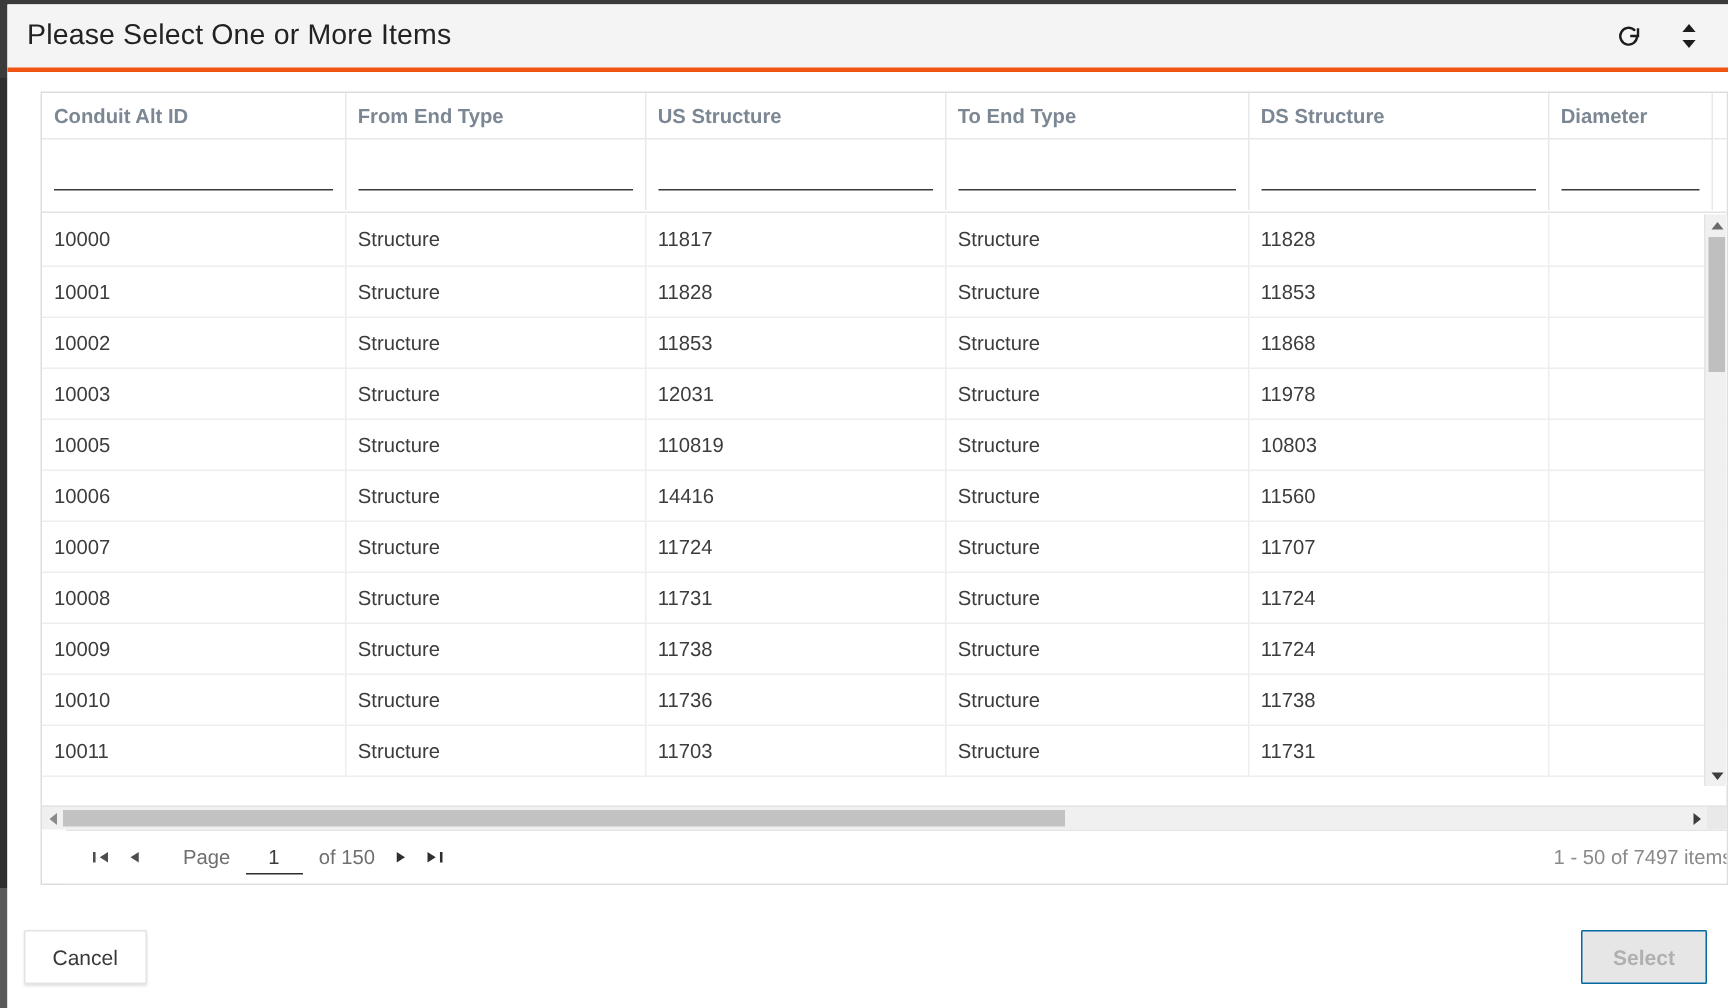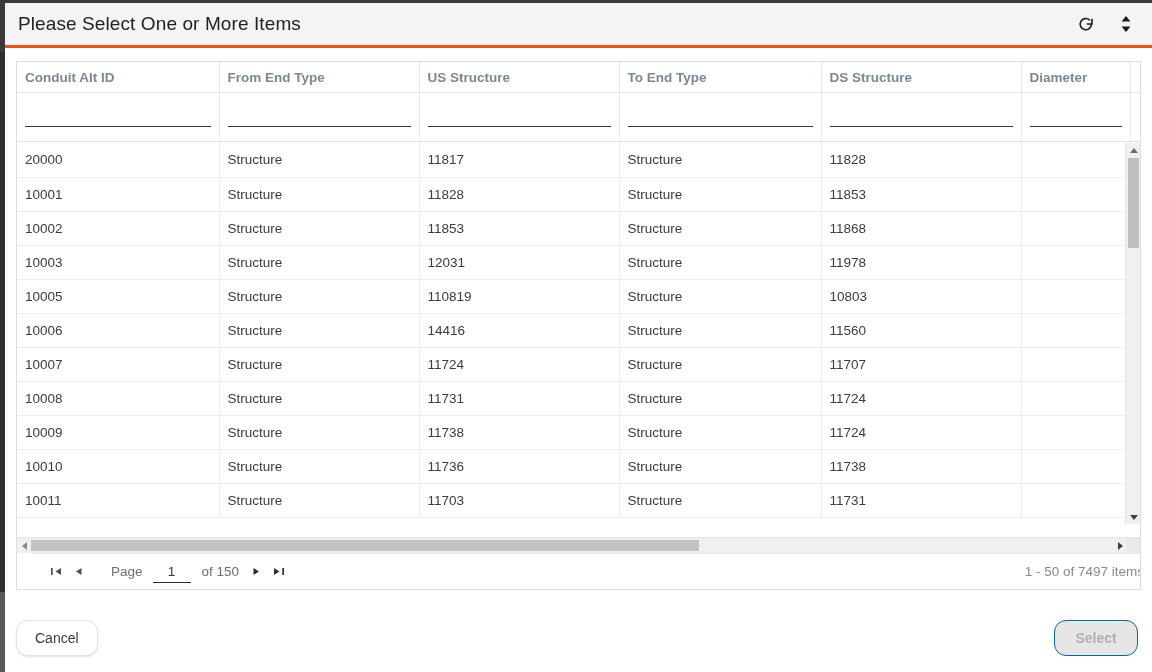--- a/index.html
+++ b/index.html
@@ -70,21 +70,21 @@
     display: flex; align-items: center; justify-content: center;
     cursor: pointer;
   }
   .hdr-icon svg { display: block; }
 
   
   .dlg-body {
     flex: 1 1 auto;
     position: relative;
     background: #ffffff;
-    padding: 13px 11px 0 11px;
+    padding: 13px 11px 0 22px;
   }
 
   .grid-wrap {
     position: relative;
     width: 1125px;
     height: 529px;
     border: 1px solid #dddddd;
     background: #ffffff;
     overflow: hidden;
   }
@@ -277,21 +277,21 @@
     flex: 0 0 auto;
     height: 68px;
     background: #ffffff;
     display: flex;
     align-items: center;
     padding: 0 14px 0 11px;
   }
   .btn {
     min-width: 78px;
     height: 36px;
-    border-radius: 12px;
+    border-radius: 1px;
     font-family: "Liberation Sans", sans-serif;
     font-size: 14px;
     padding: 0 18px;
     cursor: pointer;
   }
   .btn-cancel {
     background: #ffffff;
     border: 1px solid #e3e3e3;
     color: #3a3a3a;
     box-shadow: 0 1px 2px rgba(0,0,0,0.12);
@@ -393,21 +393,21 @@
               <col class="c0">
                 <col class="c1">
                 <col class="c2">
                 <col class="c3">
                 <col class="c4">
                 <col class="c5">
                 <col class="c6">
             </colgroup>
             <tbody id="rows-body">
                 <tr>
-                  <td class="dcell">20000</td>
+                  <td class="dcell">10000</td>
                   <td class="dcell">Structure</td>
                   <td class="dcell">11817</td>
                   <td class="dcell">Structure</td>
                   <td class="dcell">11828</td>
                   <td class="dcell"></td>
                   <td class="dcell last"></td>
                 </tr>
                 <tr>
                   <td class="dcell">10001</td>
                   <td class="dcell">Structure</td>

